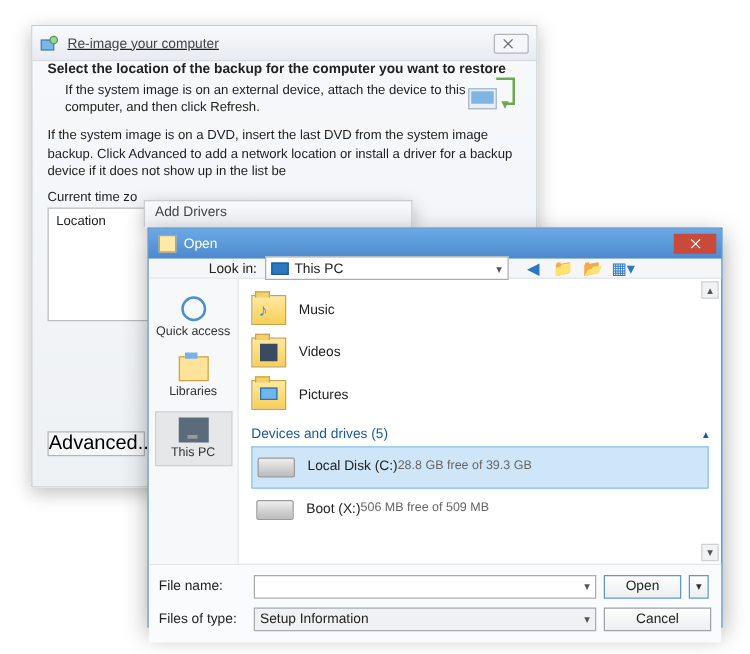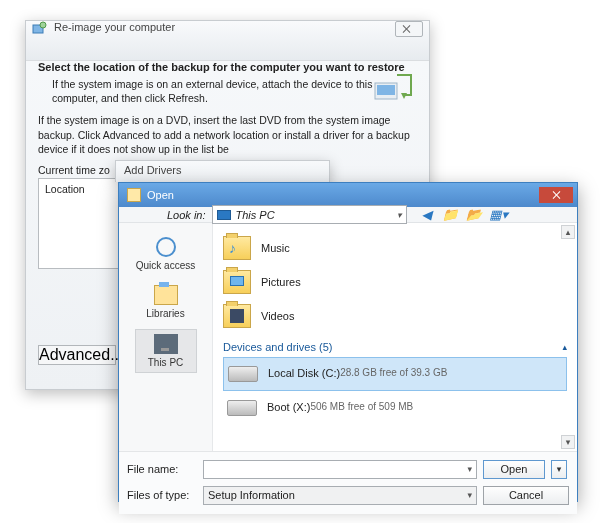--- a/index.html
+++ b/index.html
@@ -6,23 +6,24 @@
   body { background: #fff; width: 600px; height: 523px; position: relative; overflow: hidden; }
 
   
   .win-back {
     position: absolute; left: 25px; top: 20px; width: 405px; height: 370px;
     background: linear-gradient(#f7f9fb, #eef1f4);
     border: 1px solid #c8ccd0; box-shadow: 0 4px 14px rgba(0,0,0,0.25);
     font-size: 11px; color: #222;
   }
   .win-back .titlebar {
-    height: 40px; display: flex; gap: 6px;
+    height: 28px; display: flex; align-items: center; gap: 6px;
     padding: 0 6px; background: linear-gradient(#f9fafc,#e7ebef);
     border-bottom: 1px solid #dadde0;
+    text-decoration: underline;
   }
   .win-back .titlebar .ti { font-size: 11px; color: #444; flex: 1; }
   .win-back .close-btn {
     width: 28px; height: 16px; border: 1px solid #b0b5ba; background: #f4f6f8;
     border-radius: 2px; position: relative;
   }
   .win-back .close-btn::before, .win-back .close-btn::after {
     content:""; position:absolute; left:10px; top:2px; width:1px; height:10px; background:#666;
   }
   .win-back .close-btn::before { transform: rotate(45deg); }
@@ -77,35 +78,35 @@
     display:flex; align-items:center; justify-content:center; position:relative;
   }
   .win-open .close-btn::before, .win-open .close-btn::after {
     content:""; position:absolute; width:1px; height:10px; background:#fff;
   }
   .win-open .close-btn::before { transform: rotate(45deg); }
   .win-open .close-btn::after  { transform: rotate(-45deg); }
 
   .toolbar {
     height: 16px; background: #f4f6f8; border-bottom:1px solid #e1e4e7;
-    display:flex; align-items:center; gap:6px; padding: 0 8px 0 48px; font-style: italic;
+    display:flex; align-items:center; gap:6px; padding: 0 8px 0 48px;
   }
   .toolbar .lbl { font-size:11px; }
   .lookin {
     flex:1; max-width:195px; height:19px; border:1px solid #a8adb2; background:#fff;
     display:flex; align-items:center; gap:5px; padding:0 4px; font-size:11px; position:relative;
   }
   .lookin .pc-icon { width:14px; height:10px; background:#2a78c2; border:1px solid #1e5a94; }
   .lookin .chev { margin-left:auto; font-size:9px; color:#555; }
   .tb-icons { display:flex; gap:8px; margin-left:6px; }
   .tb-icons span { width:16px; height:16px; display:inline-flex; align-items:center; justify-content:center; font-size:13px; }
 
   .open-body { display:flex; height: 228px; }
   .places {
-    width: 94px; background:#f7f8f9; border-right:1px solid #e6e8ea;
+    width: 72px; background:#f7f8f9; border-right:1px solid #e6e8ea;
     display:flex; flex-direction:column; align-items:center; padding-top:10px; gap:6px;
   }
   .place { width:62px; text-align:center; font-size:10px; color:#333; padding:4px 0; }
   .place.sel { background:#e6e7e9; border:1px solid #cfd2d5; }
   .place .pi { width:24px; height:20px; margin: 0 auto 3px; display:flex; align-items:center; justify-content:center; font-size:18px; }
   .pi-clock::before { content:""; display:block; width:16px;height:16px;border:2px solid #4b8fce;border-radius:50%; }
   .pi-lib { background:#ffe39a; border:1px solid #caa64a; width:22px; height:18px; position:relative; }
   .pi-lib::after { content:""; position:absolute; top:-4px; left:4px; width:10px; height:5px; background:#76b3ec; }
   .pi-pc { background:#5c6b7a; width:22px; height:14px; margin-top:3px; position:relative; }
   .pi-pc::after { content:""; position:absolute; left:7px; top:14px; width:8px;height:3px;background:#999; }
@@ -227,29 +228,29 @@
       <div class="scroll-up">▴</div>
 
       <div class="folder-row">
         <div class="ficon fld">
             <span class="note">♪</span>
           </div>
         <span>Music</span>
       </div>
       <div class="folder-row">
         <div class="ficon fld">
+            <span class="vid"></span>
+          </div>
+        <span>Videos</span>
+      </div>
+      <div class="folder-row">
+        <div class="ficon fld">
             <span class="pic"></span>
           </div>
         <span>Pictures</span>
-      </div>
-      <div class="folder-row">
-        <div class="ficon fld">
-            <span class="vid"></span>
-          </div>
-        <span>Videos</span>
       </div>
 
       <div class="section-hd">
         <span>Devices and drives (5)</span>
         <span class="caret">▴</span>
       </div>
 
       <div class="drive-row sel">
         <div class="drv-ico"></div>
         <div class="drv-txt">

